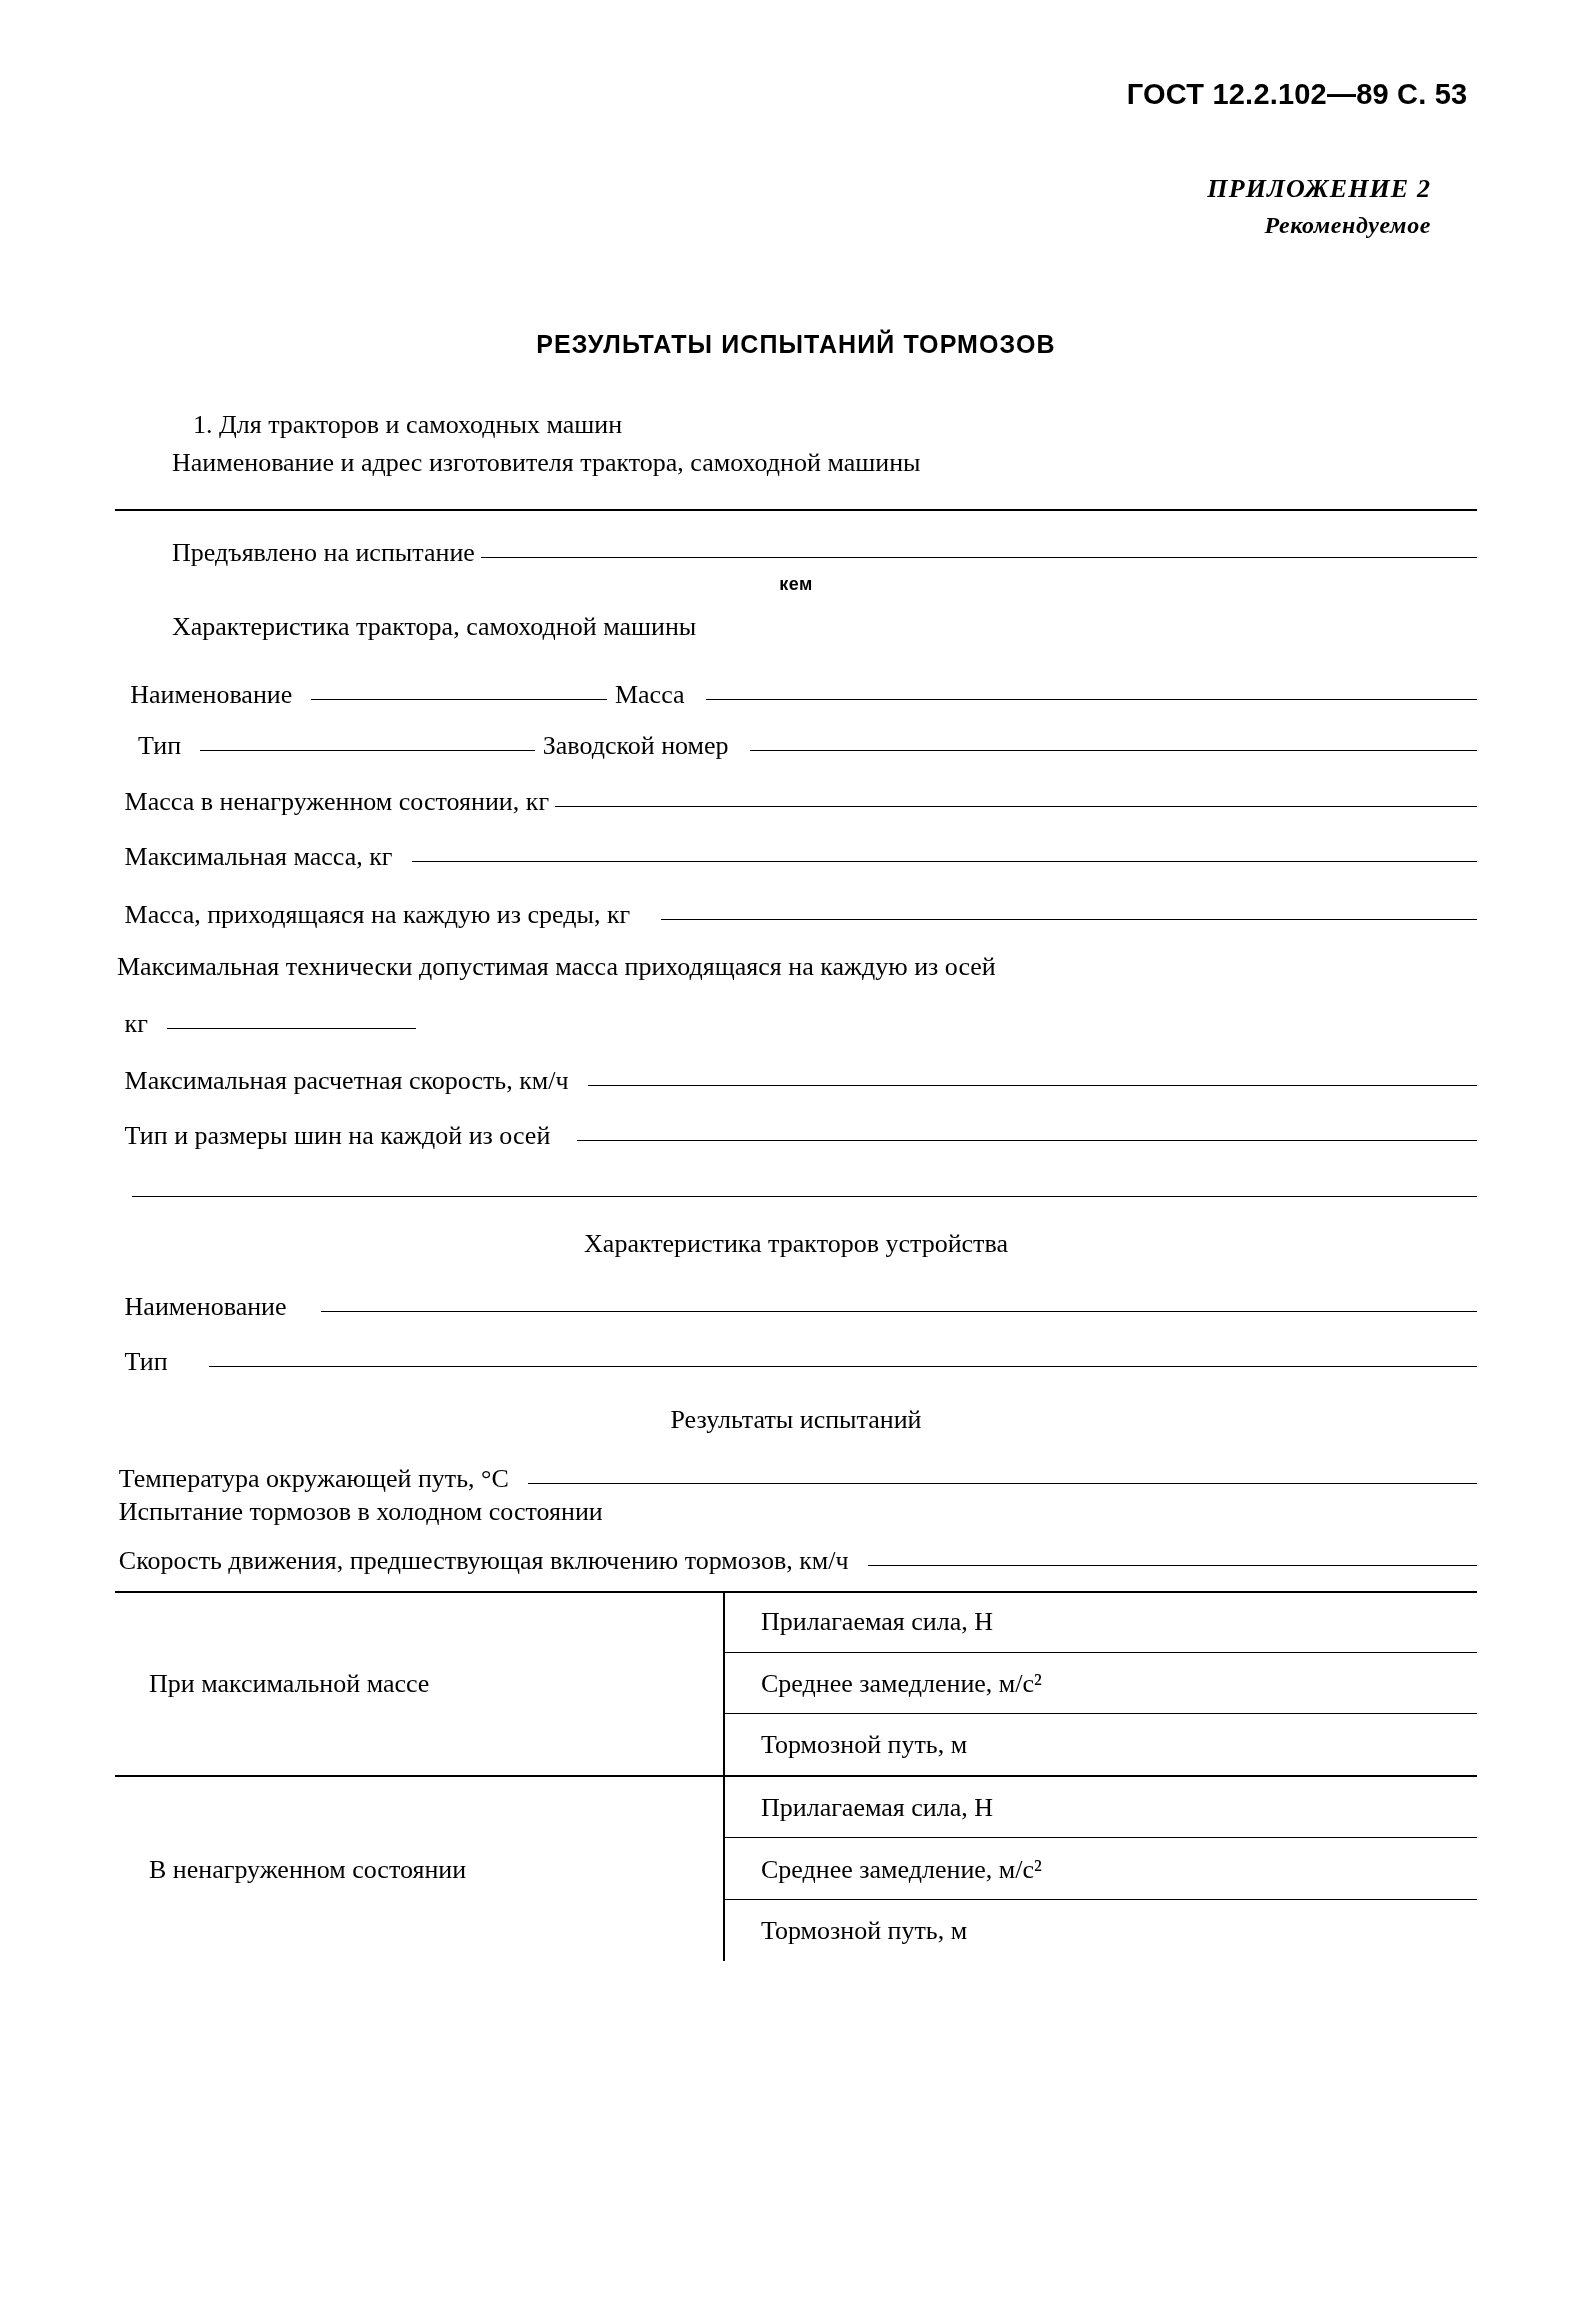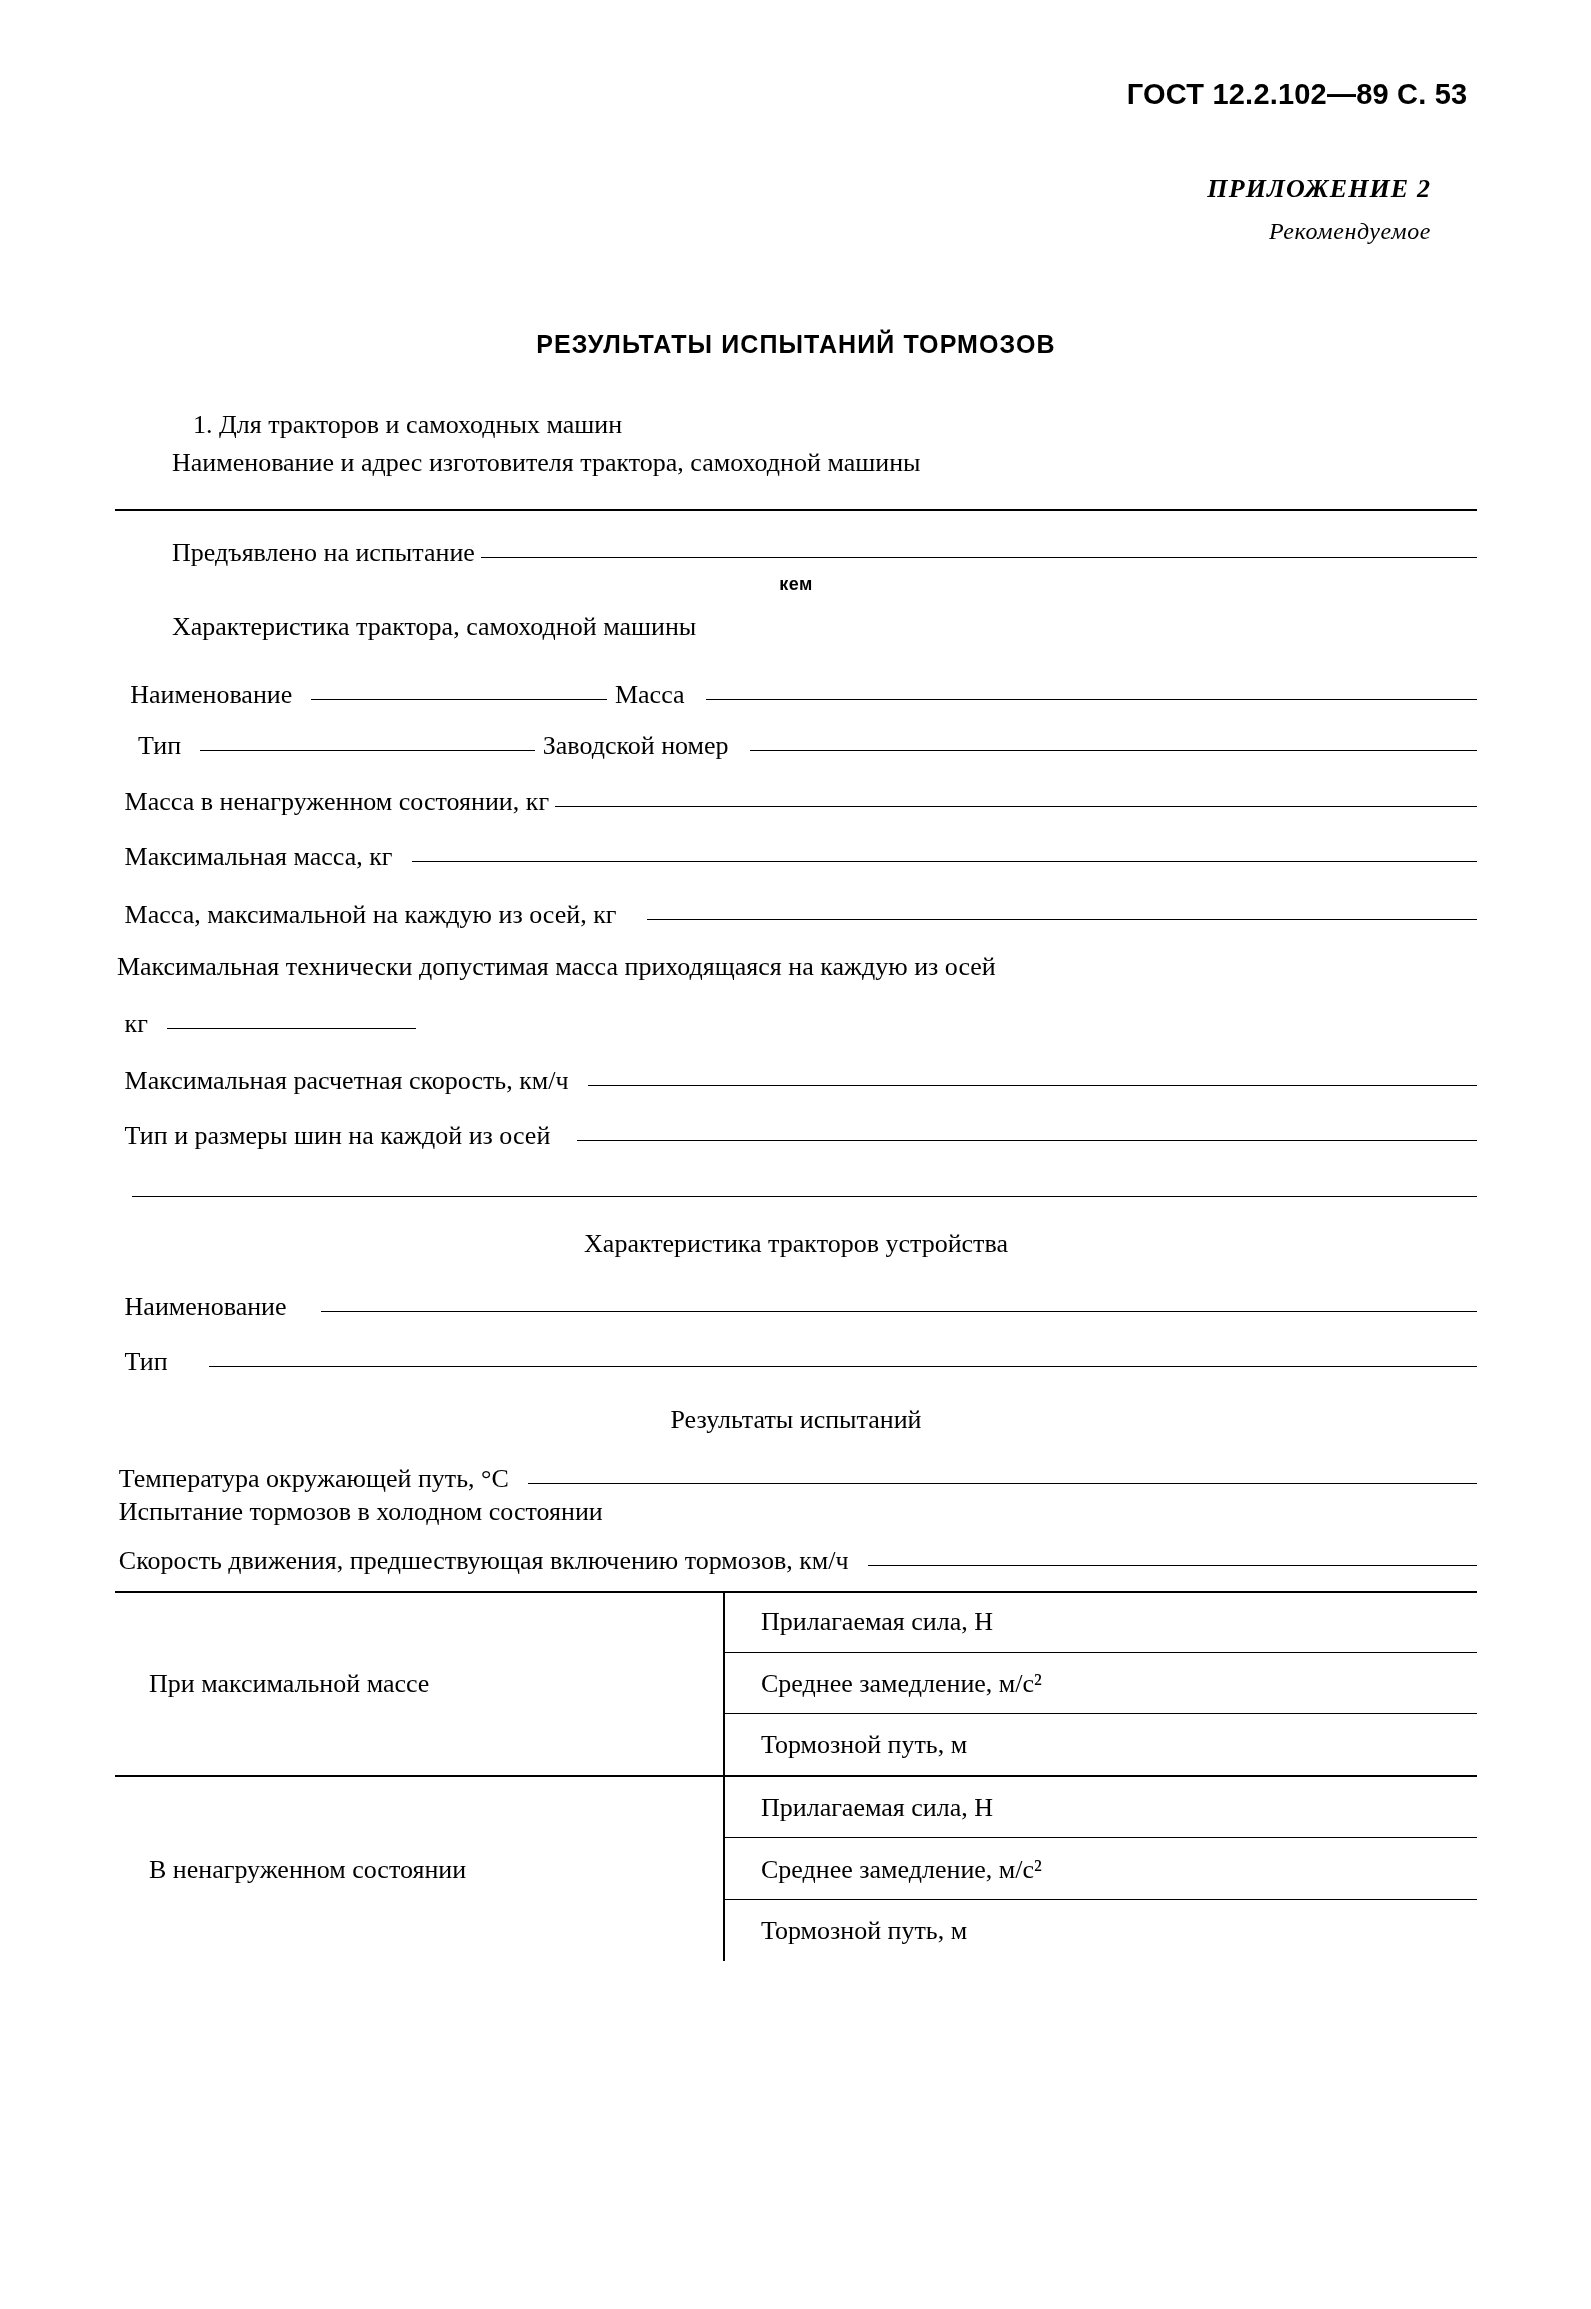--- a/index.html
+++ b/index.html
@@ -50,25 +50,24 @@
     right: 46px;
     text-align: right;
     font-style: italic;
     font-weight: bold;
     font-size: 26px;
     letter-spacing: 1.1px;
     line-height: 1.45;
     font-family: "Liberation Serif", serif;
   }
   .annex .sub {
-    font-weight: normal;
+    font-weight: bold;
     font-style: italic;
     font-size: 24px;
     letter-spacing: 0.6px;
-    margin-top: 6px;
   }
 
   .main-title {
     position: absolute;
     top: 330px;
     left: 0;
     width: 1362px;
     text-align: center;
     font-family: "Liberation Sans", sans-serif;
     font-weight: bold;
@@ -229,21 +228,21 @@
       <span class="lbl" style="margin-left:9.6px;">Масса в ненагруженном состоянии, кг</span>
       <span class="fill"></span>
     </div>
 
     <div class="frow" style="top:839px;">
       <span class="lbl" style="margin-left:9.6px;">Максимальная масса, кг</span>
       <span class="fill" style="margin-left:13.4px;"></span>
     </div>
 
     <div class="frow" style="top:897px;">
-      <span class="lbl" style="margin-left:9.6px;">Масса, максимальной на каждую из осей, кг</span>
+      <span class="lbl" style="margin-left:9.6px;">Масса, приходящаяся на каждую из среды, кг</span>
       <span class="fill" style="margin-left:25px;"></span>
     </div>
 
     <div class="frow" style="top:952px;">
       <span class="lbl" style="margin-left:1.9px;">Максимальная технически допустимая масса  приходящаяся на каждую из осей</span>
     </div>
     <div class="frow" style="top:1006px;">
       <span class="lbl" style="margin-left:9.6px;">кг</span>
       <span class="fill short" style="margin-left:13.4px;"></span>
     </div>

